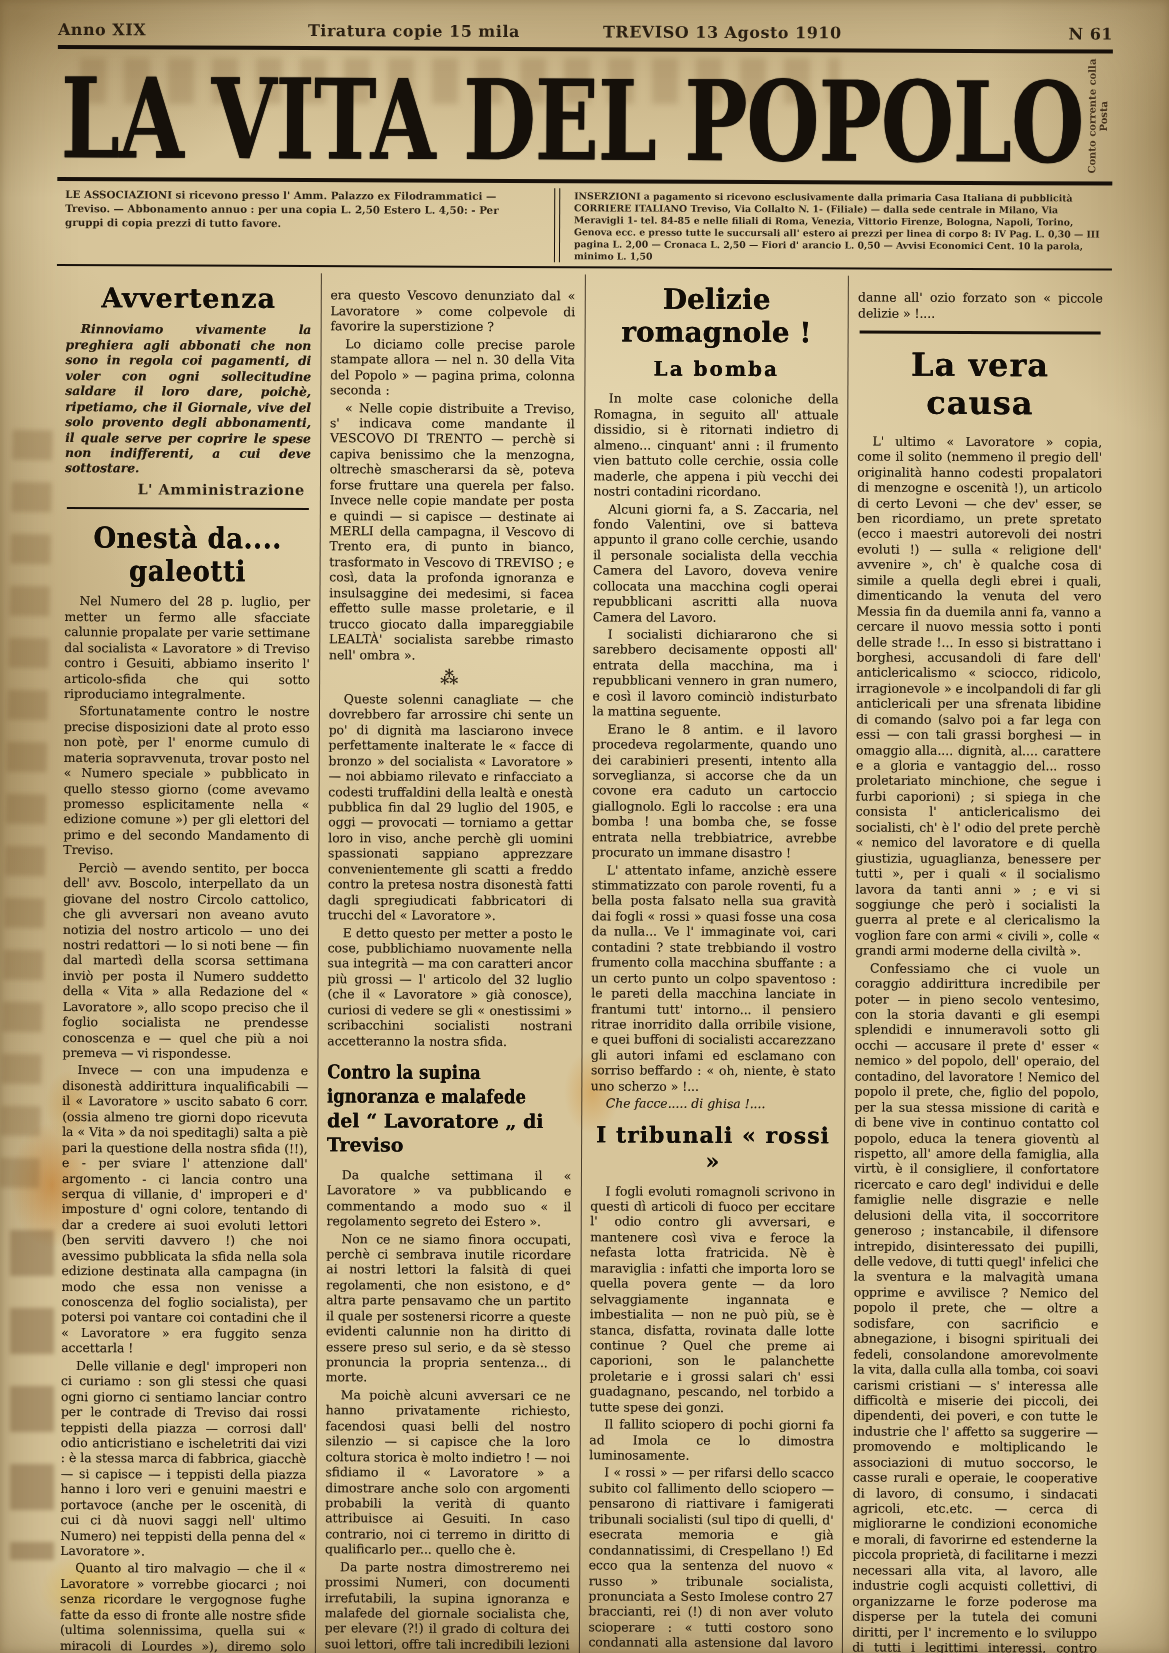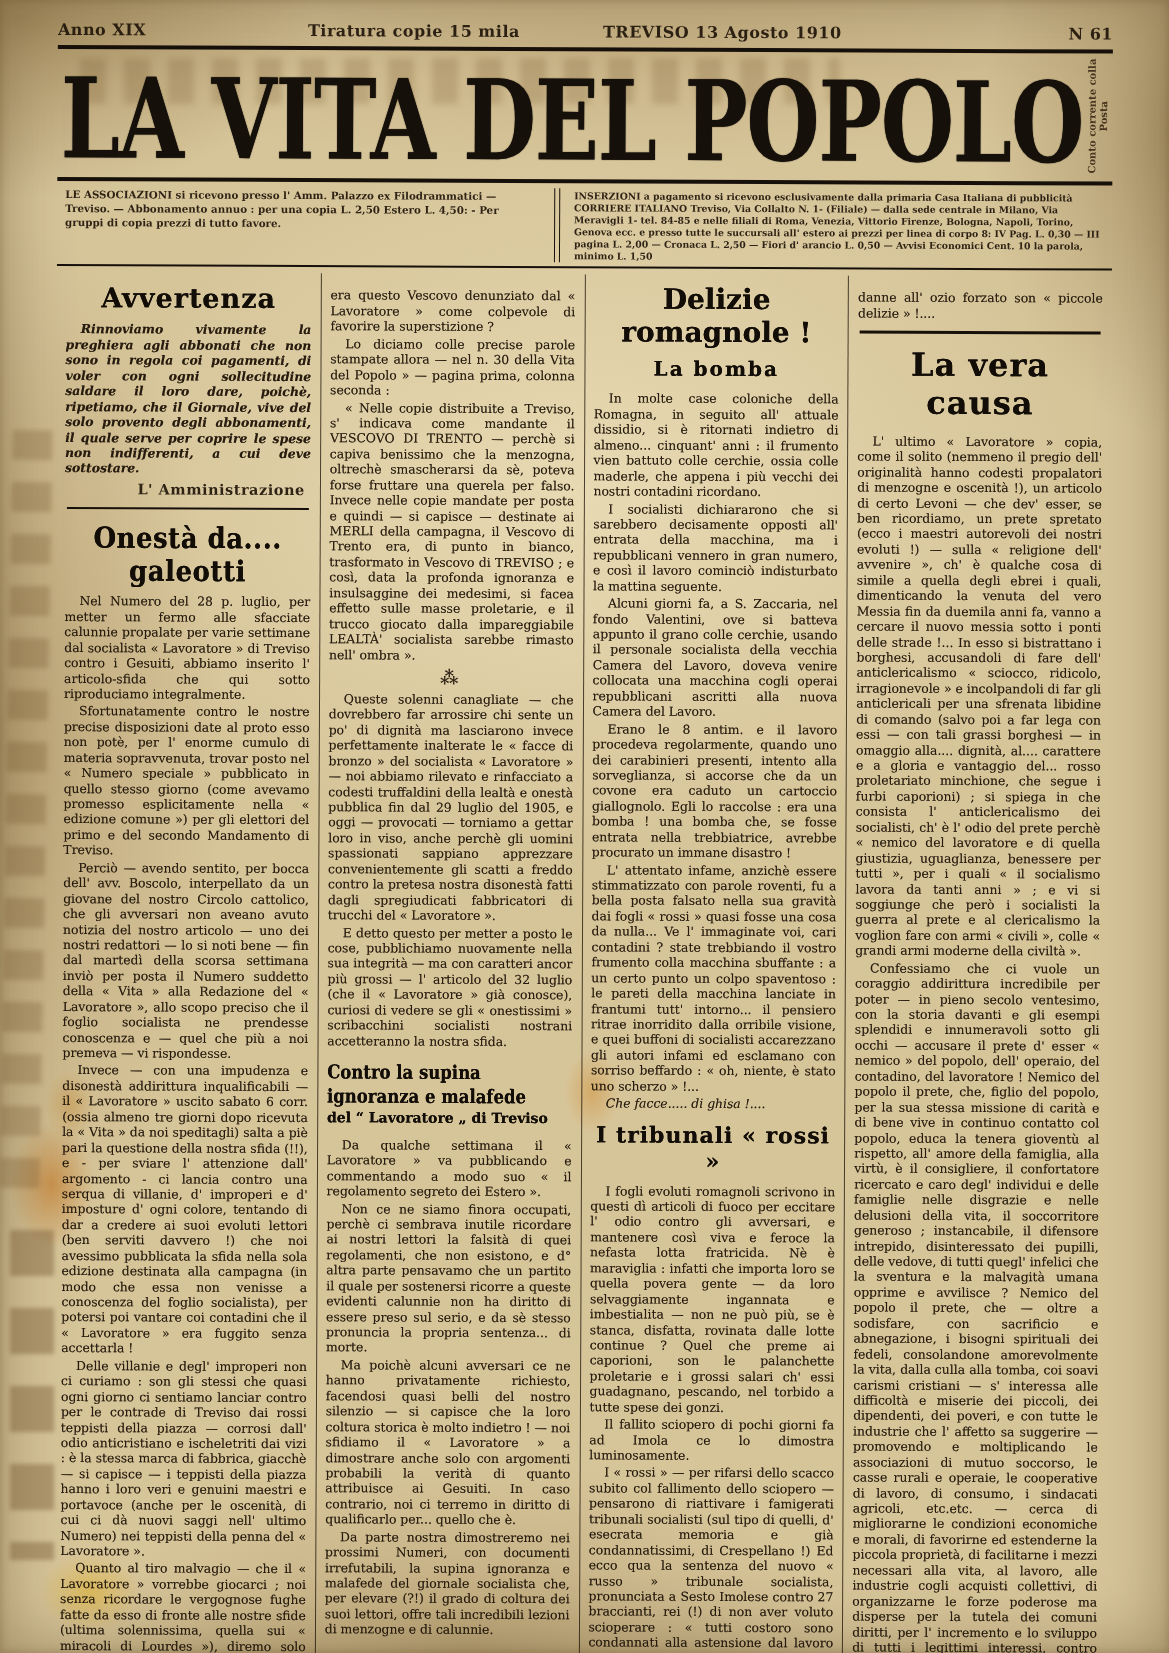--- a/index.html
+++ b/index.html
@@ -66,21 +66,21 @@
   .col p.ital{font-style:italic;}
   h2,h3{margin:0;color:#120d07;text-shadow:0 0 0.6px #120d07;font-weight:bold;}
   .h-avvertenza{font-size:27px;text-align:center;letter-spacing:1px;margin:4px 0 8px;}
   .avv-body{font-style:italic;font-weight:bold;font-size:14.3px;line-height:1.34;text-align:justify;text-indent:18px;margin:0;}
   .signature{text-align:right;font-weight:bold;font-size:14.5px;margin:4px 6px 10px 0;letter-spacing:0.5px;}
   .colrule{height:2.5px;background:#17100a;margin:2px 2px 12px;}
   .h-onesta{font-size:26px;text-align:center;letter-spacing:0.5px;margin:0 0 12px;transform:scaleY(1.1);transform-origin:top;}
   .asterism{text-align:center;font-size:18px;font-weight:bold;margin:4px 0;letter-spacing:4px;}
   .h-contro{margin:16px 0 10px;text-align:left;line-height:1.25;}
   .h-contro .l1{font-size:16.5px;display:block;transform:scaleY(1.15);}
-  .h-contro .l2{font-size:14px;display:block;margin-top:4px;}
+  .h-contro .l2{font-size:19px;display:block;margin-top:4px;}
   .h-delizie{font-size:28px;text-align:center;margin:2px 0 8px;}
   .h-bomba{font-size:20px;text-align:center;letter-spacing:2px;margin:0 0 10px;}
   .h-tribunali{font-size:22px;text-align:center;margin:10px 0 10px;letter-spacing:1px;}
   .h-veracausa{font-size:32px;text-align:center;margin:10px 0 12px;letter-spacing:1px;}
   .spacer8{height:8px;}
 </style>
 </head>
 <body>
 
 <div class="sheet">
@@ -142,22 +142,22 @@
         <p>Da qualche settimana il « Lavoratore » va pubblicando e commentando a modo suo « il regolamento segreto dei Estero ».</p>
         <p>Non ce ne siamo finora occupati, perchè ci sembrava inutile ricordare ai nostri lettori la falsità di quei regolamenti, che non esistono, e d° altra parte pensavamo che un partito il quale per sostenersi ricorre a queste evidenti calunnie non ha diritto di essere preso sul serio, e da sè stesso pronuncia la propria sentenza... di morte.</p>
         <p>Ma poichè alcuni avversari ce ne hanno privatamente richiesto, facendosi quasi belli del nostro silenzio — si capisce che la loro coltura storica è molto indietro ! — noi sfidiamo il « Lavoratore » a dimostrare anche solo con argomenti probabili la verità di quanto attribuisce ai Gesuiti. In caso contrario, noi ci terremo in diritto di qualificarlo per... quello che è.</p>
         <p>Da parte nostra dimostreremo nei prossimi Numeri, con documenti irrefutabili, la supina ignoranza e malafede del giornale socialista che, per elevare (?!) il grado di coltura dei suoi lettori, offre tali incredibili lezioni di menzogne e di calunnie.</p>
       </section>
 
       <section class="col">
         <h2 class="h-delizie">Delizie romagnole !</h2>
         <h3 class="h-bomba">La bomba</h3>
         <p>In molte case coloniche della Romagna, in seguito all' attuale dissidio, si è ritornati indietro di almeno... cinquant' anni : il frumento vien battuto colle cerchie, ossia colle maderle, che appena i più vecchi dei nostri contadini ricordano.</p>
+        <p>Alcuni giorni fa, a S. Zaccaria, nel fondo Valentini, ove si batteva appunto il grano colle cerchie, usando il personale socialista della vecchia Camera del Lavoro, doveva venire collocata una macchina cogli operai repubblicani ascritti alla nuova Camera del Lavoro.</p>
         <p>I socialisti dichiararono che si sarebbero decisamente opposti all' entrata della macchina, ma i repubblicani vennero in gran numero, e così il lavoro cominciò indisturbato la mattina seguente.</p>
-        <p>Alcuni giorni fa, a S. Zaccaria, nel fondo Valentini, ove si batteva appunto il grano colle cerchie, usando il personale socialista della vecchia Camera del Lavoro, doveva venire collocata una macchina cogli operai repubblicani ascritti alla nuova Camera del Lavoro.</p>
         <p>Erano le 8 antim. e il lavoro procedeva regolarmente, quando uno dei carabinieri presenti, intento alla sorveglianza, si accorse che da un covone era caduto un cartoccio giallognolo. Egli lo raccolse : era una bomba ! una bomba che, se fosse entrata nella trebbiatrice, avrebbe procurato un immane disastro !</p>
         <p>L' attentato infame, anzichè essere stimmatizzato con parole roventi, fu a bella posta falsato nella sua gravità dai fogli « rossi » quasi fosse una cosa da nulla... Ve l' immaginate voi, cari contadini ? state trebbiando il vostro frumento colla macchina sbuffante : a un certo punto un colpo spaventoso : le pareti della macchina lanciate in frantumi tutt' intorno... il pensiero ritrae inorridito dalla orribile visione, e quei buffoni di socialisti accarezzano gli autori infami ed esclamano con sorriso beffardo : « oh, niente, è stato uno scherzo » !...</p>
         <p class="ital">Che facce..... di ghisa !....</p>
         <h3 class="h-tribunali">I tribunali « rossi »</h3>
         <p>I fogli evoluti romagnoli scrivono in questi dì articoli di fuoco per eccitare l' odio contro gli avversari, e mantenere così viva e feroce la nefasta lotta fratricida. Nè è maraviglia : infatti che importa loro se quella povera gente — da loro selvaggiamente ingannata e imbestialita — non ne può più, se è stanca, disfatta, rovinata dalle lotte continue ? Quel che preme ai caporioni, son le palanchette proletarie e i grossi salari ch' essi guadagnano, pescando, nel torbido a tutte spese dei gonzi.</p>
         <p>Il fallito sciopero di pochi giorni fa ad Imola ce lo dimostra luminosamente.</p>
         <p>I « rossi » — per rifarsi dello scacco subito col fallimento dello sciopero — pensarono di riattivare i famigerati tribunali socialisti (sul tipo di quelli, d' esecrata memoria e già condannatissimi, di Crespellano !) Ed ecco qua la sentenza del nuovo « russo » tribunale socialista, pronunciata a Sesto Imolese contro 27 braccianti, rei (!) di non aver voluto scioperare : « tutti costoro sono condannati alla astensione dal lavoro per giorni 20, e in detto tempo essi dovranno presentarsi ogni giorno alla casa del popolo (!) per giustificare colla loro presenza... l' ozio forzato ; e in caso che trasgredissero per qualsiasi motivo quest' ordine tirannico, i condannati subiranno l' astensione per altri trenta giorni ».</p>
 
       </section>
 

